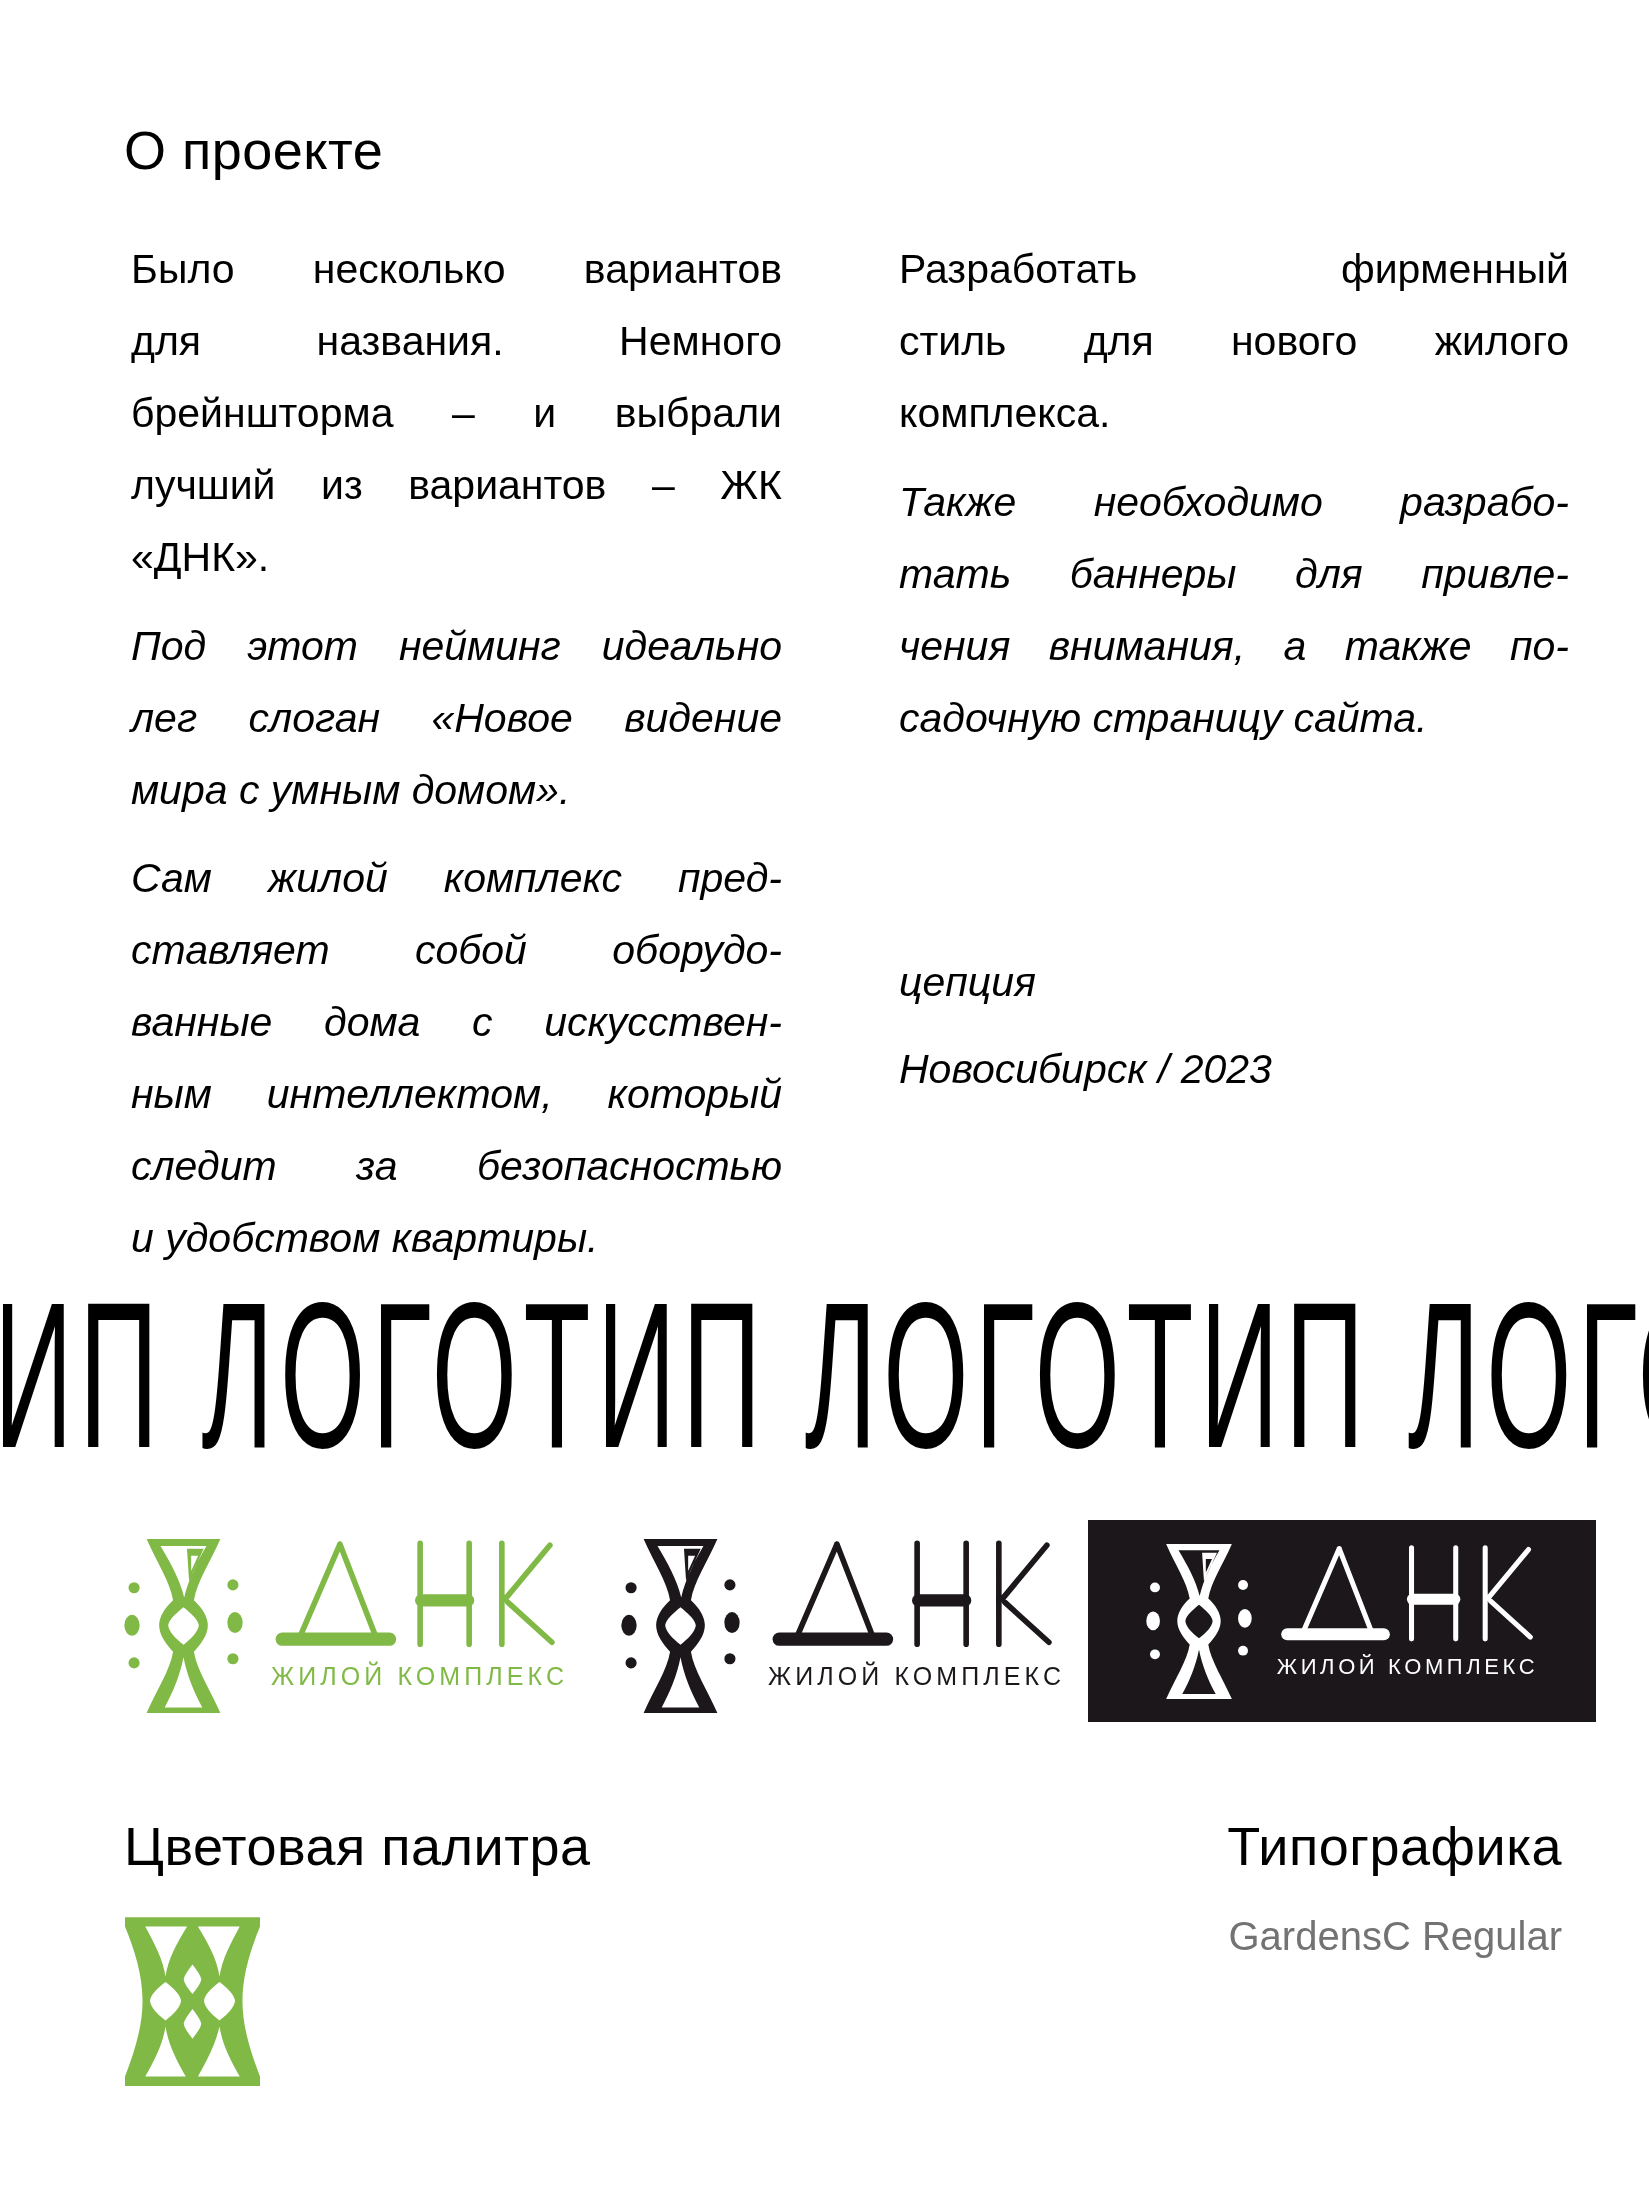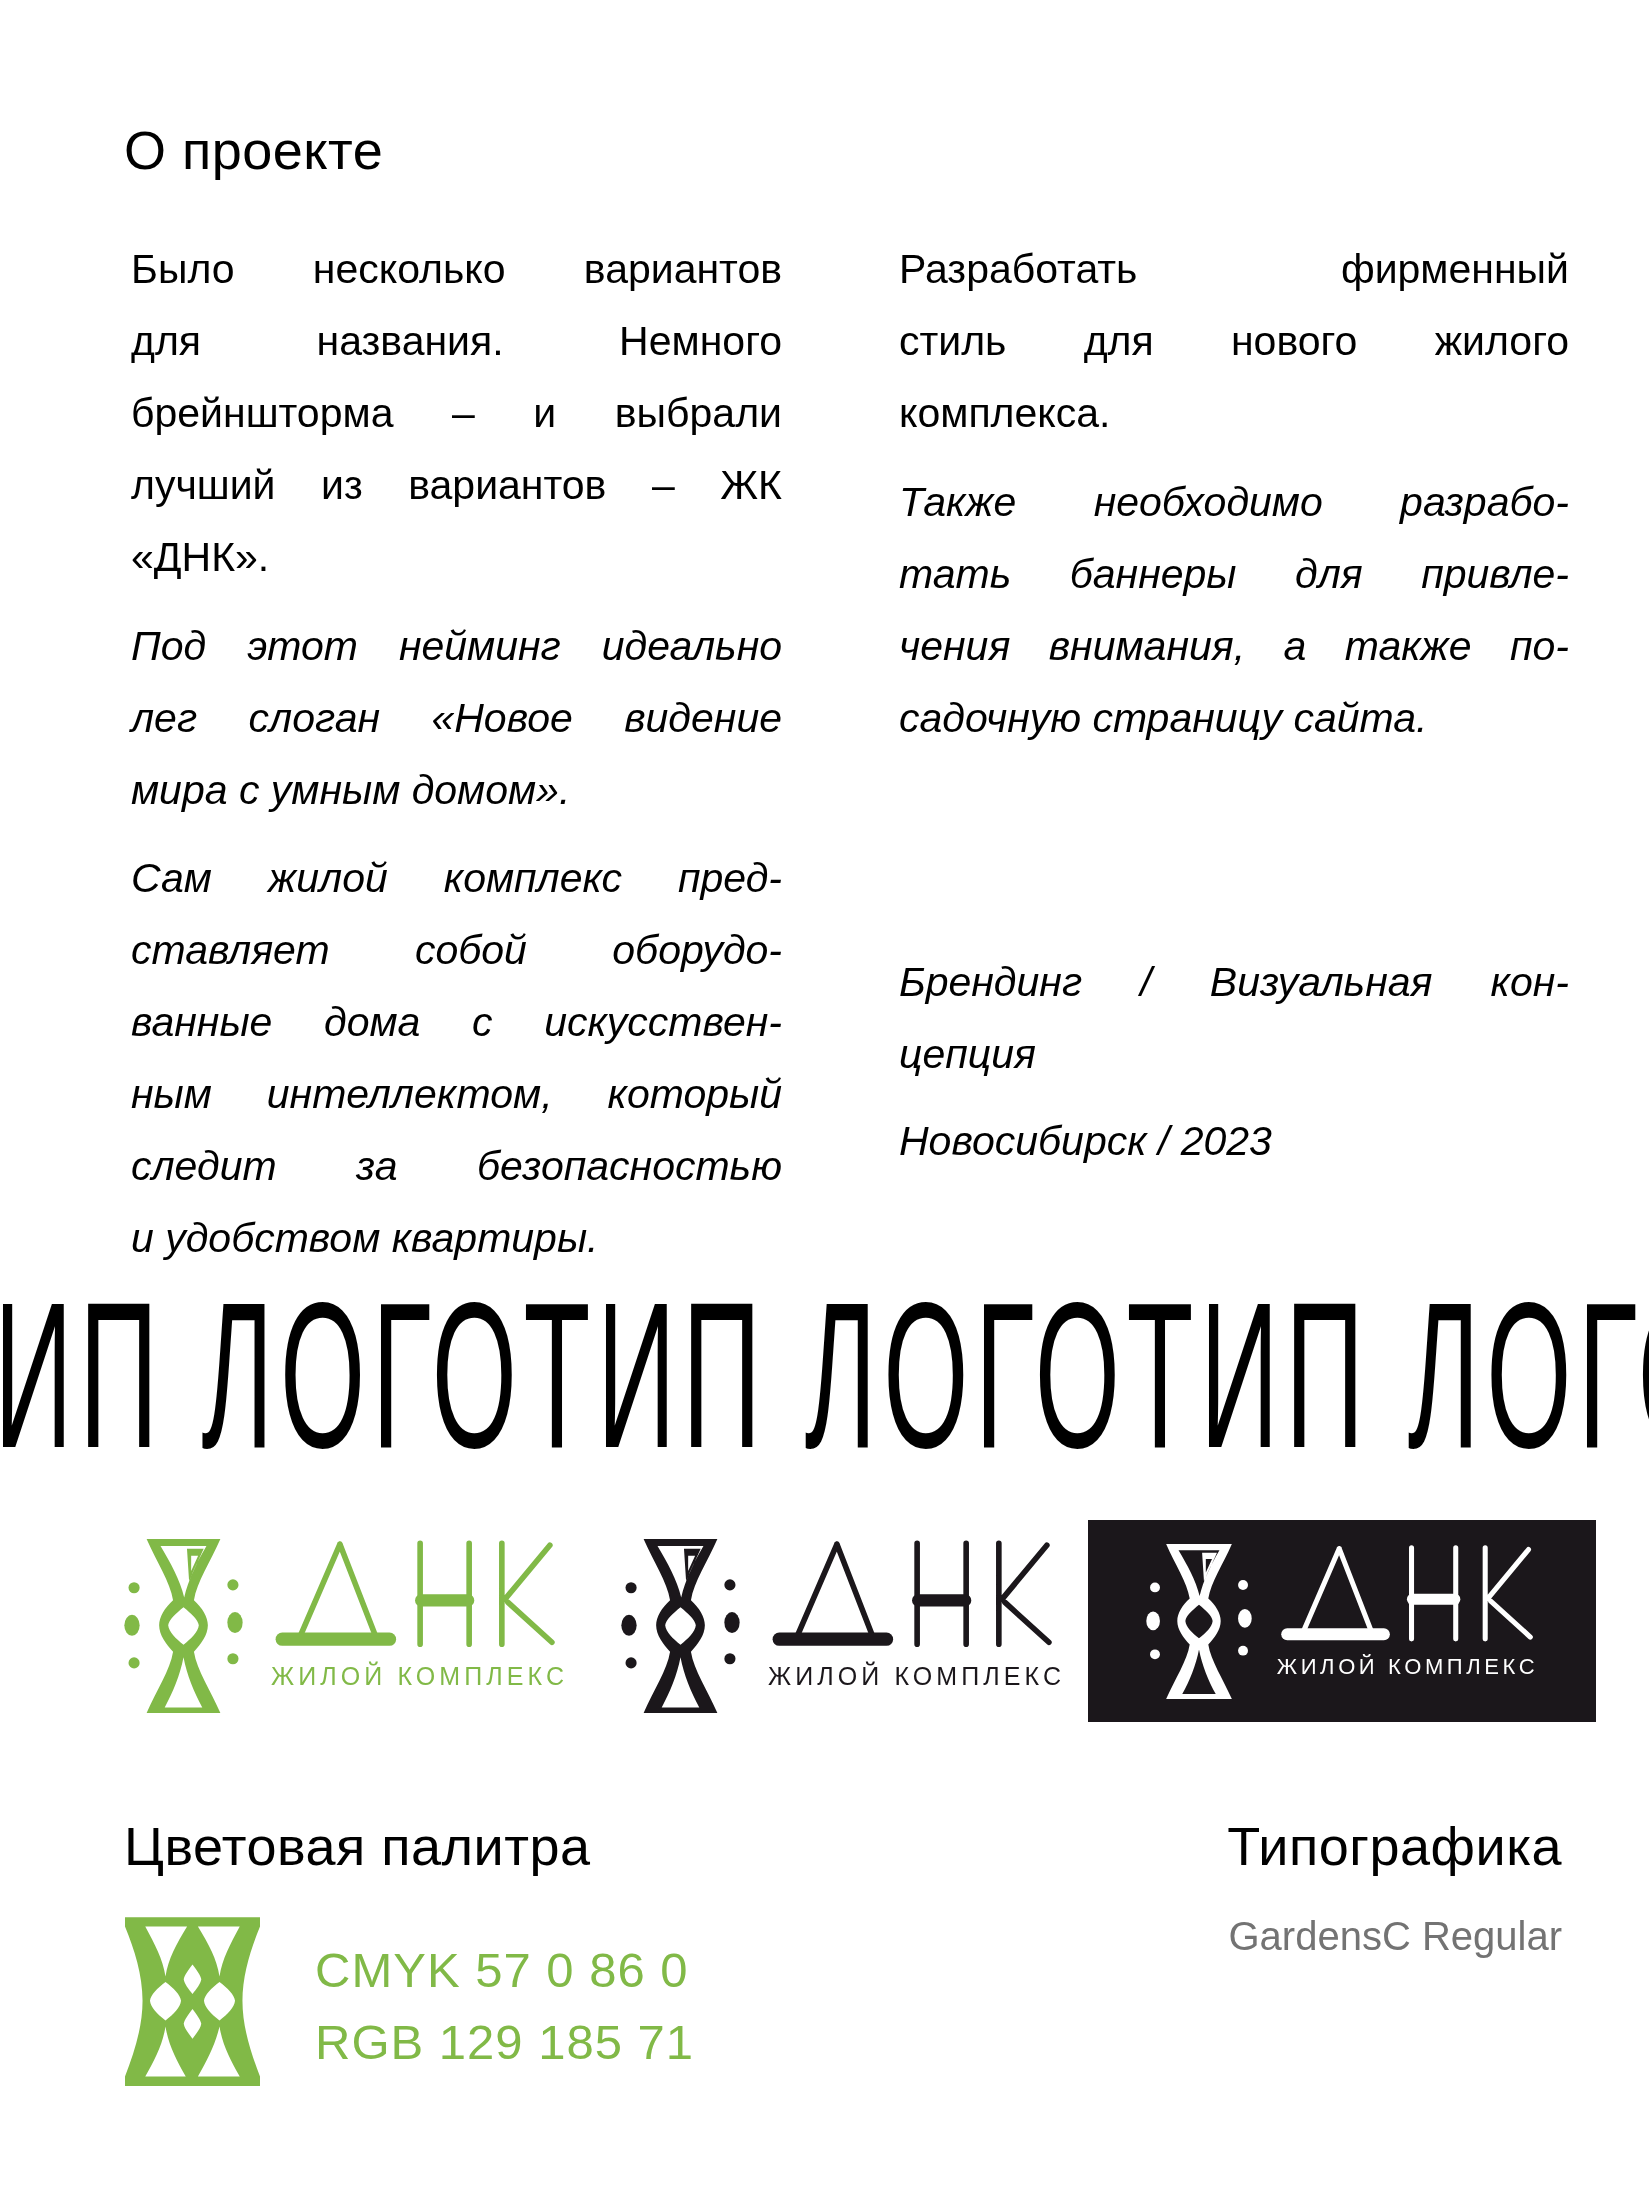--- a/index.html
+++ b/index.html
@@ -98,21 +98,20 @@
         <div class="jline">стиль для нового жилого</div>
         <div class="jline last">комплекса.</div>
       </div>
     <div class="para">
         <div class="jline">Также необходимо разрабо-</div>
         <div class="jline">тать баннеры для привле-</div>
         <div class="jline">чения внимания, а также по-</div>
         <div class="jline last">садочную страницу сайта.</div>
       </div>
     <div class="para category">
-        <div class="jline">Брендинг / Визуальная кон-</div>
         <div class="jline last">цепция</div>
       </div>
     <div class="para location">
         <div class="jline last">Новосибирск / 2023</div>
       </div>
   </div>
 
   <div class="marquee">
     <span class="marquee-text">ТИП ЛОГОТИП ЛОГОТИП ЛОГО</span>
   </div>
@@ -197,21 +196,17 @@
     </div>
   </div>
 
   <h1 class="h h-palette">Цветовая палитра</h1>
   <h1 class="h h-typo">Типографика</h1>
 
   <svg class="palette-icon" viewBox="0 0 200 250">
     <path fill="currentColor" fill-rule="evenodd" d="M0,0 H200 V14 C186,48 174,86 174,124 C174,162 186,200 200,236 V250 H0 V236 C14,200 26,162 26,124 C26,86 14,48 0,14 Z M30,14 L92,14 C76,40 64,62 60,88 C56,62 44,40 30,14 Z M108,14 L170,14 C156,40 144,62 140,88 C136,62 124,40 108,14 Z M60,96 C72,105 82,115 83,124 C82,134 72,144 60,153 C48,144 38,134 37,124 C38,115 48,105 60,96 Z M140,96 C152,105 162,115 163,124 C162,134 152,144 140,153 C128,144 118,134 117,124 C118,115 128,105 140,96 Z M100,70 C106,78 112,86 113,92 C112,99 106,106 100,114 C94,106 88,99 87,92 C88,86 94,78 100,70 Z M100,136 C106,144 112,152 113,158 C112,165 106,172 100,180 C94,172 88,165 87,158 C88,152 94,144 100,136 Z M60,162 C64,188 76,212 90,236 L30,236 C44,212 56,188 60,162 Z M140,162 C144,188 156,212 170,236 L108,236 C122,212 134,188 140,162 Z"></path>
   </svg>
 
-  <div class="palette-values">
-    <div>CMYK 57 0 86 0</div>
-    <div>RGB 129 185 71</div>
-  </div>
 
   <div class="font-name">GardensC Regular</div>
 
 </div>
 
 
 </body></html>

